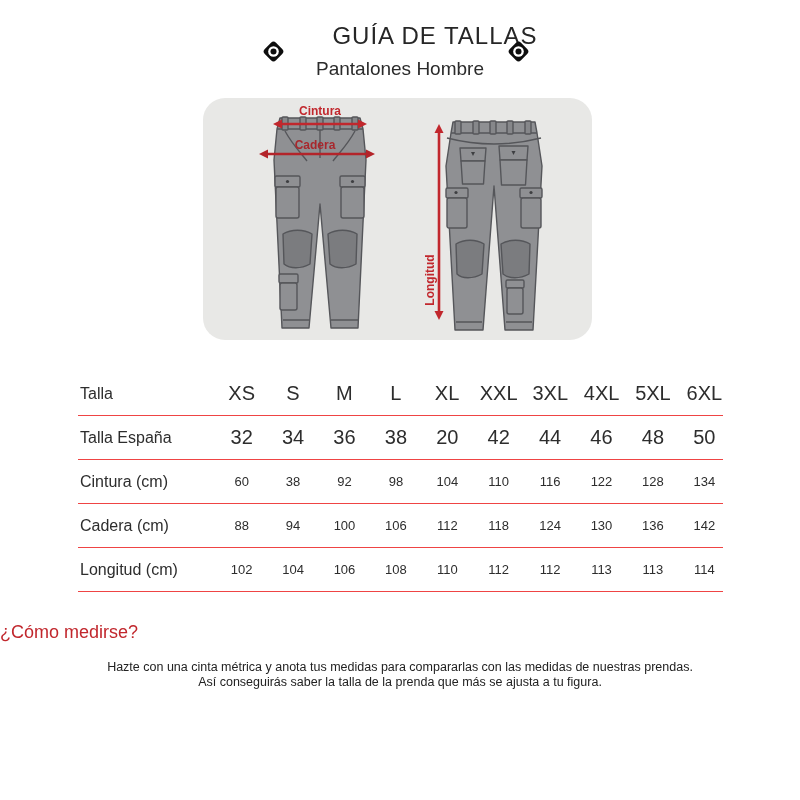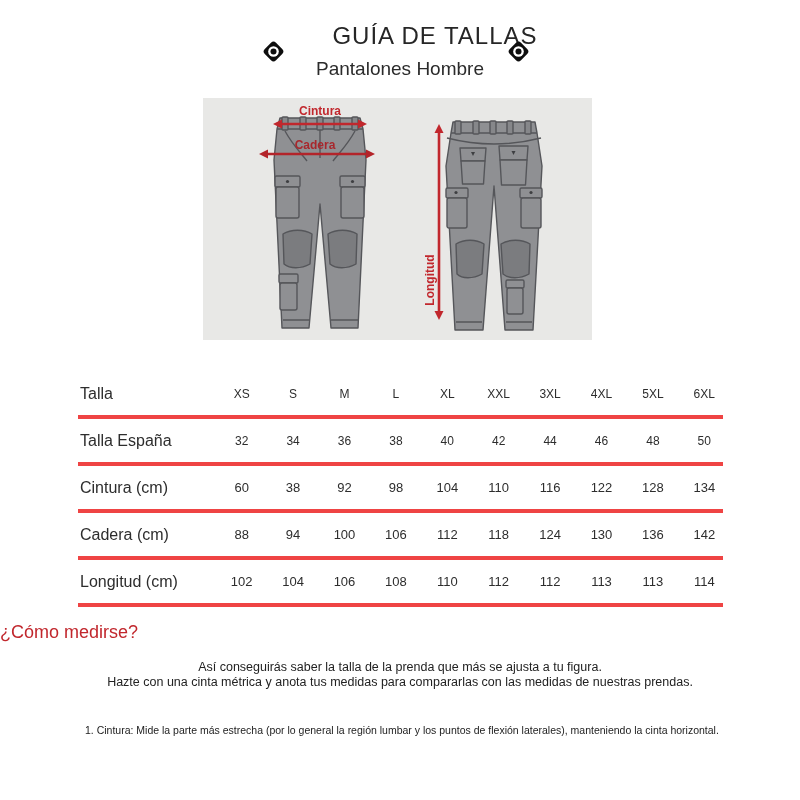--- a/index.html
+++ b/index.html
@@ -9,30 +9,30 @@
   
   .hdr-title{position:absolute;top:22px;left:0;width:800px;text-align:center;
              font-size:24px;font-weight:400;letter-spacing:1px;color:#262626;padding-left:35px;}
   .hdr-sub{position:absolute;top:58px;left:0;width:800px;text-align:center;
            font-size:19px;font-weight:400;color:#2b2b2b;}
   .logo{position:absolute;width:25px;height:25px;}
   .logo.left{left:261px;top:39px;}
   .logo.right{left:506px;top:39px;}
 
   
-  .diagram{position:absolute;left:203px;top:98px;width:389px;height:242px;background:#e8e8e6;}
+  .diagram{position:absolute;left:203px;top:98px;width:389px;height:242px;background:#e8e8e6;border-radius:22px;}
   .diagram svg{display:block;}
 
   
   .size-table{position:absolute;left:78px;top:372px;width:645px;}
   .t-row{display:grid;grid-template-columns:131px repeat(10,1fr);align-items:center;
-         height:43px;border-bottom:4px solid #ef4444;gap:14px;}
+         height:43px;border-bottom:1px solid #ef4444;gap:14px;}
   .t-label{font-size:16px;text-align:left;padding-left:2px;color:#2d2d2d;}
   .t-cell{text-align:center;font-size:13px;color:#2d2d2d;}
-  .t-row.big .t-cell{font-size:12px;}
+  .t-row.big .t-cell{font-size:20px;}
 
   
   .measure-title{position:absolute;top:622px;left:0;width:800px;text-align:left;
                  font-size:18px;font-weight:400;}
   .measure-intro{position:absolute;top:660px;left:60px;width:680px;text-align:center;
                  font-size:12.5px;line-height:15px;color:#222;}
   .measure-steps{position:absolute;top:722px;left:85px;width:650px;text-align:left;
                  font-size:10.5px;line-height:16px;color:#222;}
 </style>
 </head>
@@ -148,21 +148,21 @@
         <div class="t-cell">4XL</div>
         <div class="t-cell">5XL</div>
         <div class="t-cell">6XL</div>
       </div>
       <div class="t-row big">
         <div class="t-label">Talla España</div>
         <div class="t-cell">32</div>
         <div class="t-cell">34</div>
         <div class="t-cell">36</div>
         <div class="t-cell">38</div>
-        <div class="t-cell">40</div>
+        <div class="t-cell">20</div>
         <div class="t-cell">42</div>
         <div class="t-cell">44</div>
         <div class="t-cell">46</div>
         <div class="t-cell">48</div>
         <div class="t-cell">50</div>
       </div>
       <div class="t-row">
         <div class="t-label">Cintura (cm)</div>
         <div class="t-cell">60</div>
         <div class="t-cell">38</div>
@@ -199,21 +199,20 @@
         <div class="t-cell">112</div>
         <div class="t-cell">113</div>
         <div class="t-cell">113</div>
         <div class="t-cell">114</div>
       </div>
     </div>
 
   <div class="measure-title" style="color:#c1272d;">¿Cómo medirse?</div>
 
   <div class="measure-intro">
+    <div>Hazte con una cinta métrica y anota tus medidas para compararlas con las medidas de nuestras prendas.</div>
     <div>Así conseguirás saber la talla de la prenda que más se ajusta a tu figura.</div>
-    <div>Hazte con una cinta métrica y anota tus medidas para compararlas con las medidas de nuestras prendas.</div>
   </div>
 
   <div class="measure-steps">
-      <div>1. Cintura: Mide la parte más estrecha (por lo general la región lumbar y los puntos de flexión laterales), manteniendo la cinta horizontal.</div>
     </div>
 
 </div>
 
 </body></html>

